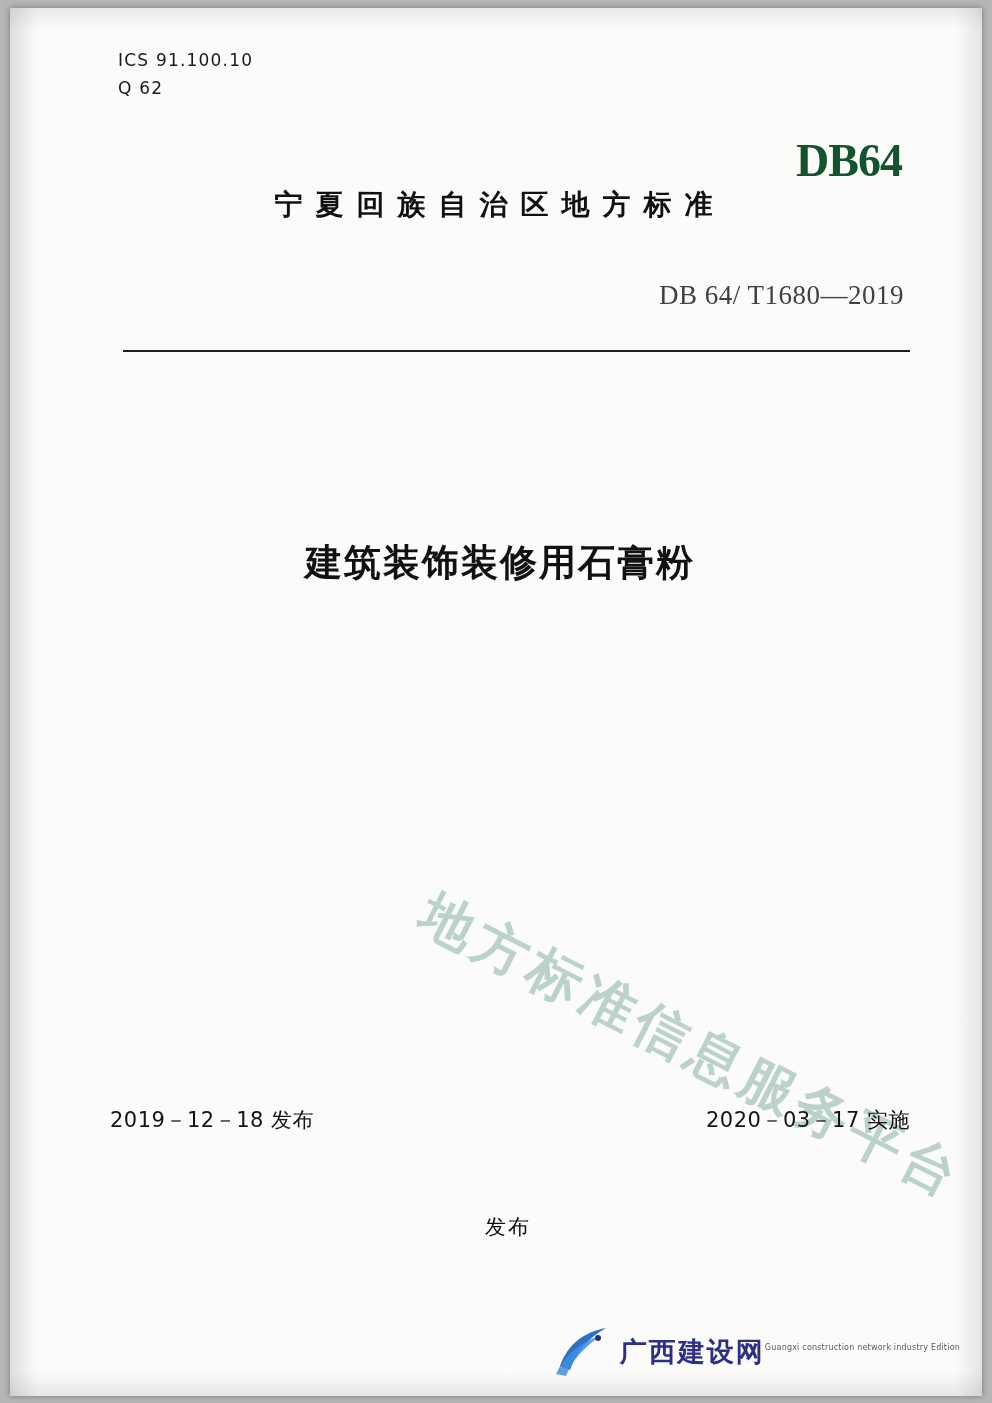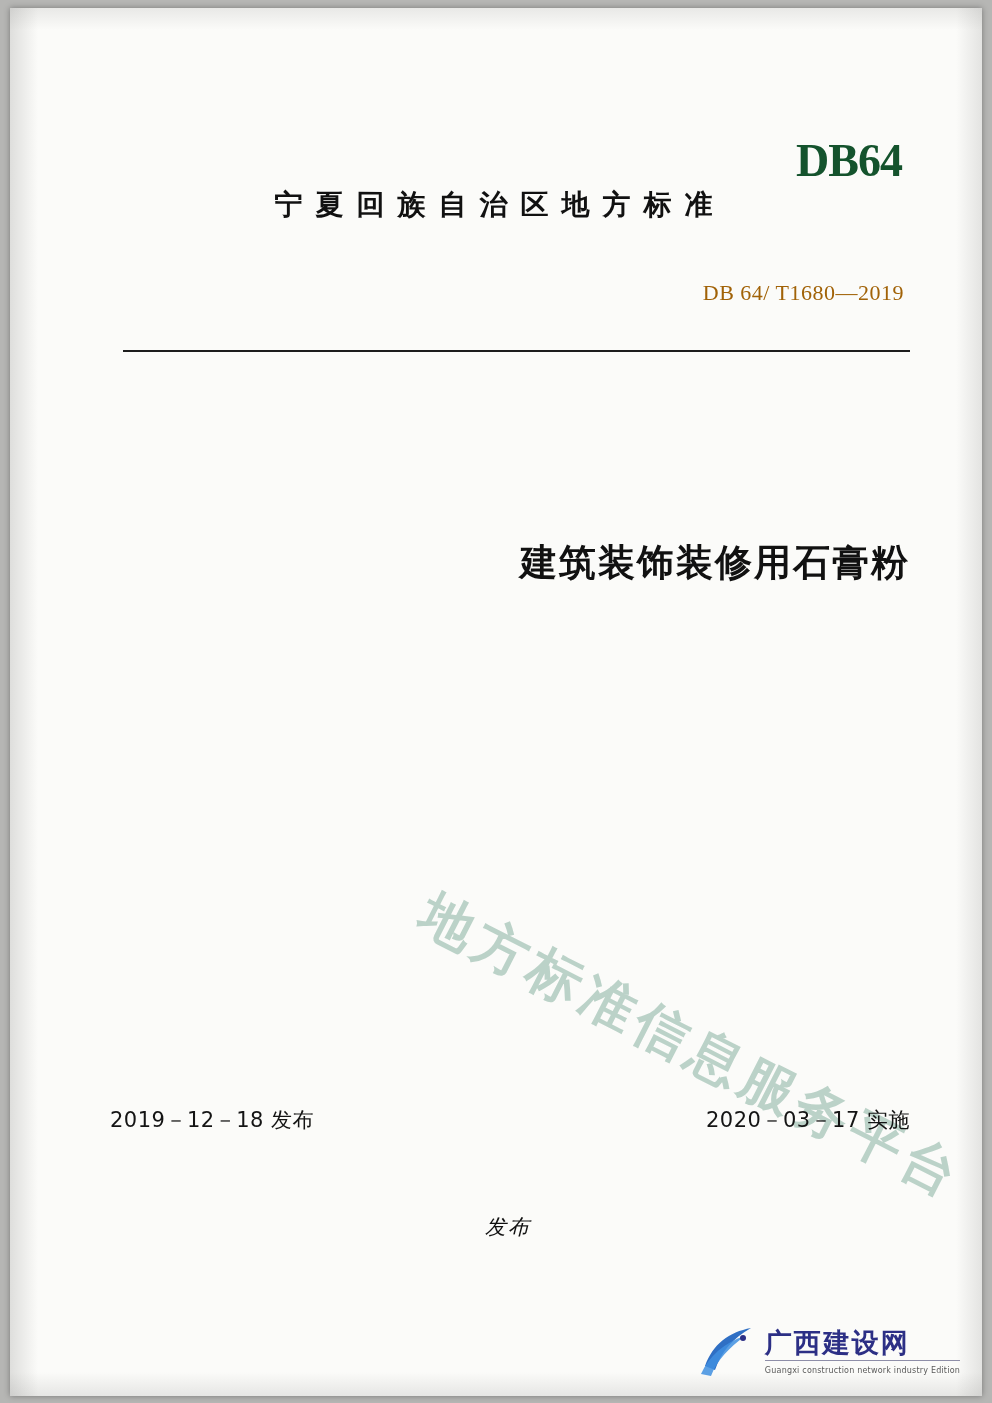--- a/index.html
+++ b/index.html
@@ -85,43 +85,43 @@
     color: #111;
     white-space: nowrap;
   }
 
   
   .std-no {
     position: absolute;
     right: 78px;
     top: 272px;
     font-family: "Liberation Serif", serif;
-    font-size: 22px;
-    color: #a16207;
+    font-size: 27px;
+    color: #404040;
     letter-spacing: 0.5px;
     white-space: nowrap;
   }
 
   
   .rule {
     position: absolute;
     left: 113px;
     right: 72px;
     top: 342px;
     height: 2px;
     background: #1d1d1d;
   }
 
   
   .doc-title {
     position: absolute;
     left: 80px;
     right: 72px;
     top: 530px;
-    text-align: right;
+    text-align: center;
     font-family: "DejaVu Sans", sans-serif;
     font-weight: bold;
     font-size: 37px;
     letter-spacing: 2px;
     color: #111;
     white-space: nowrap;
   }
 
   
   .watermark {
@@ -182,41 +182,40 @@
   }
   .issuer-verb {
     margin-left: 24px;
     font-family: "DejaVu Sans", sans-serif;
     font-size: 21px;
     color: #111;
     letter-spacing: 2px;
     align-self: flex-end;
     padding-bottom: 4px;
     white-space: nowrap;
-    font-style: italic;
   }
 
   
   .logo {
     position: absolute;
     right: 22px;
     bottom: 18px;
     display: flex;
     align-items: center;
     gap: 8px;
   }
   .logo-star {
     position: relative;
     width: 58px;
     height: 52px;
     flex: none;
   }
   .logo-text {
     display: flex;
-    flex-direction: column;
+    flex-direction: row;
     justify-content: center;
   }
   .logo-main {
     font-family: "DejaVu Sans", sans-serif;
     font-weight: bold;
     font-size: 27px;
     letter-spacing: 2px;
     color: #2c2f85;
     line-height: 1.05;
     white-space: nowrap;
@@ -236,20 +235,24 @@
     margin-top: 2px;
   }
 </style>
 </head>
 <body>
 
 <div id="page">
   <div class="sheet">
     <div class="content">
 
+      <div class="ics">
+        <div>ICS 91.100.10</div>
+        <div>Q 62</div>
+      </div>
 
       <div class="db-mark">DB64</div>
 
       <div class="banner">宁夏回族自治区地方标准</div>
 
       <div class="std-no">DB 64/ T1680—2019</div>
 
       <div class="rule"></div>
 
       <div class="doc-title">建筑装饰装修用石膏粉</div>

